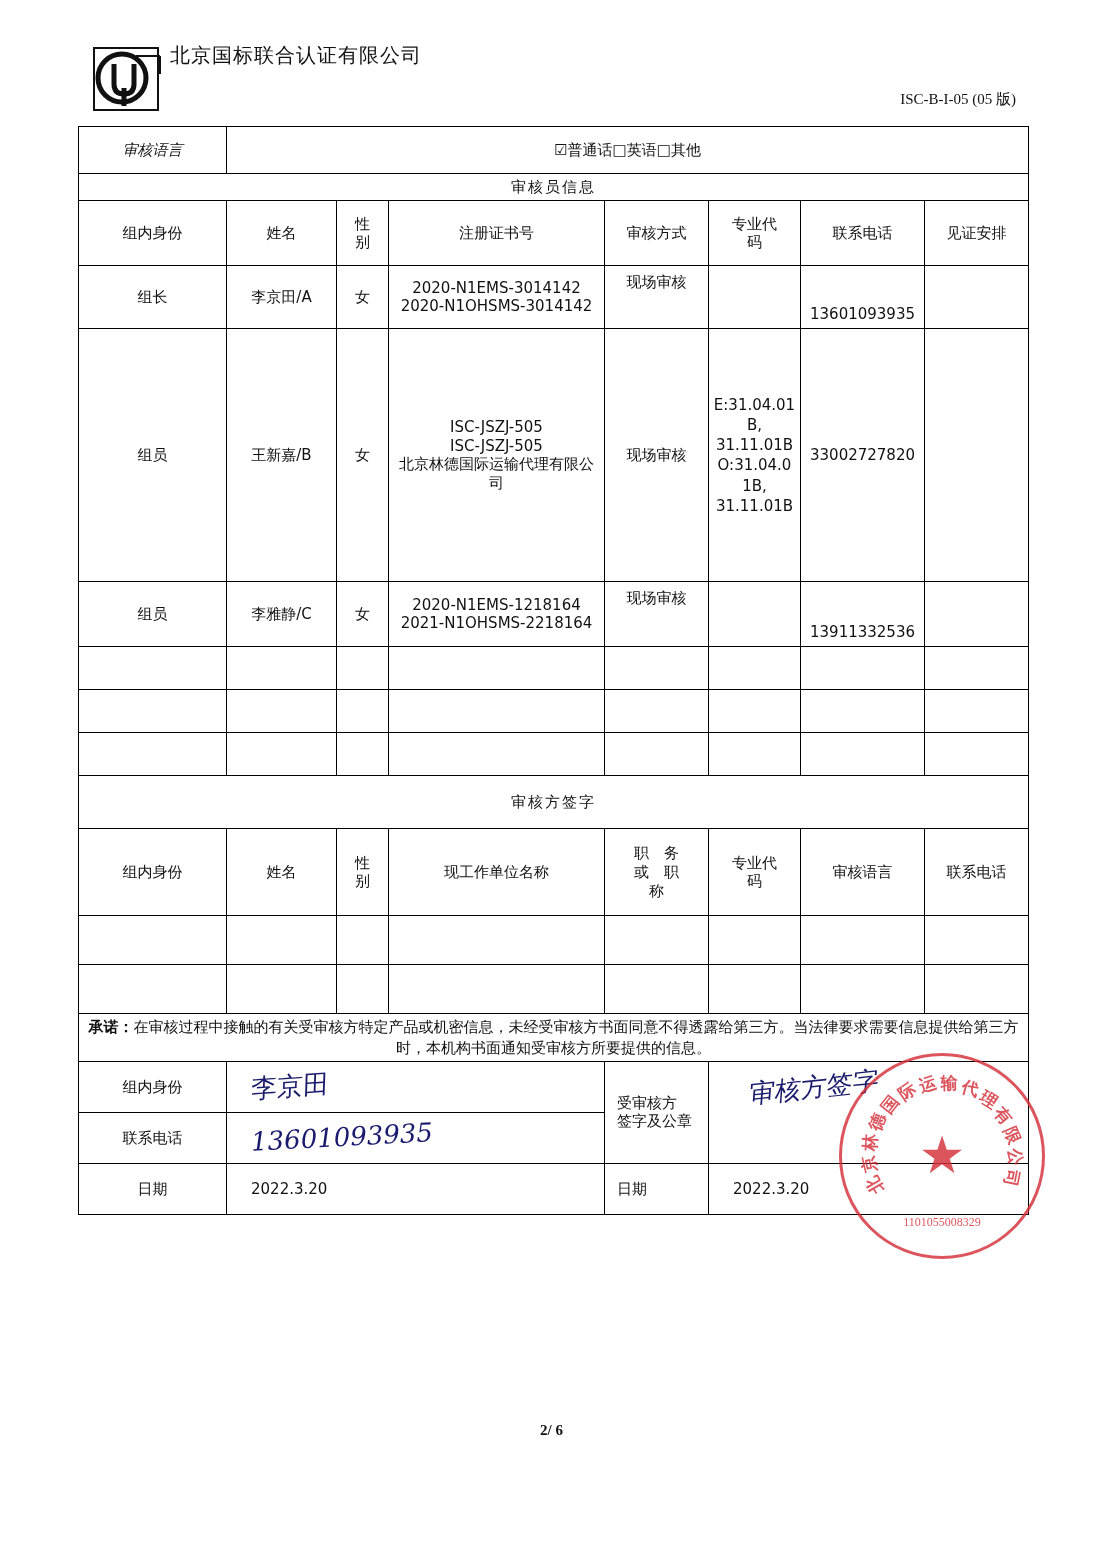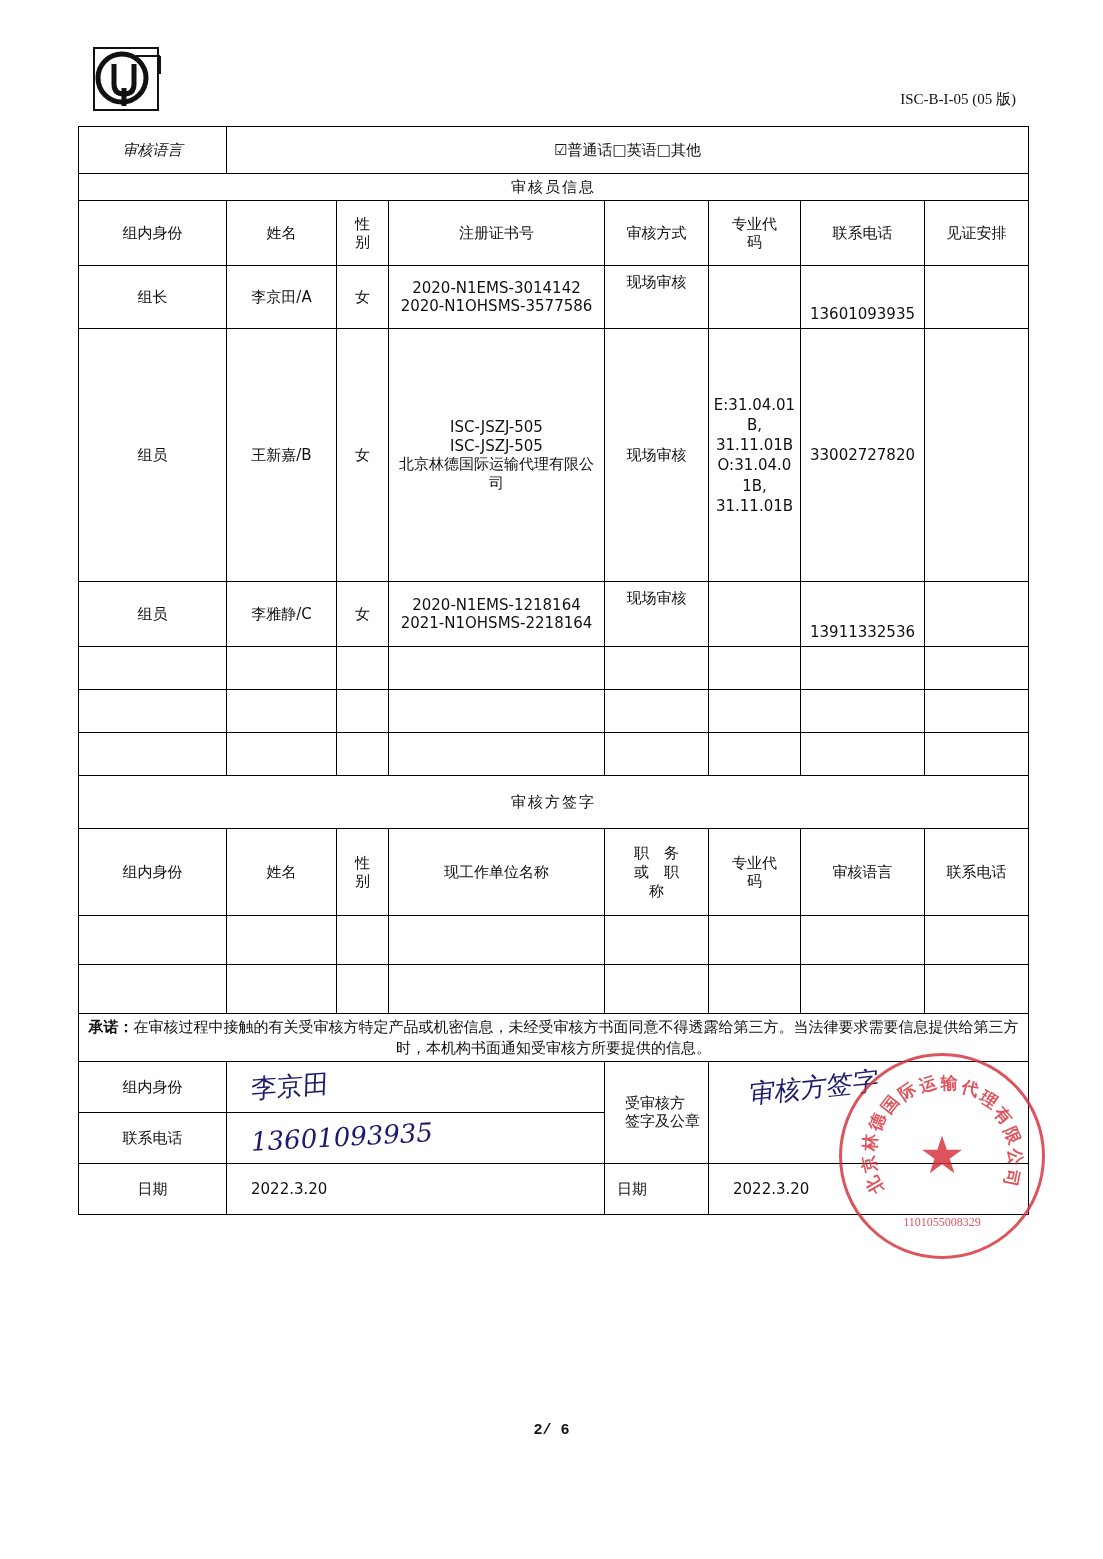--- a/index.html
+++ b/index.html
@@ -216,40 +216,41 @@
   }
 
   .footer-page {
     position: absolute;
     left: 0;
     right: 0;
     bottom: 120px;
     text-align: center;
     font-size: 15px;
     font-weight: bold;
-    font-family: Liberation Mono, monospace;
+    font-family: Liberation Serif, serif;
     color: #111;
   }
 </style>
 </head>
 <body>
 
 <div class="page">
   <div class="sheet">
 
     <div class="header">
       <svg class="logo" viewBox="0 0 72 70">
         <rect x="2" y="4" width="64" height="62" fill="none" stroke="#111" stroke-width="2"></rect>
         <circle cx="30" cy="34" r="24" fill="none" stroke="#111" stroke-width="5"></circle>
         <path d="M22 20 L22 40 Q22 50 32 50 Q42 50 42 40 L42 20" fill="none" stroke="#111" stroke-width="5"></path>
         <line x1="32" y1="44" x2="32" y2="62" stroke="#111" stroke-width="5"></line>
         <line x1="44" y1="12" x2="68" y2="12" stroke="#111" stroke-width="2"></line>
         <line x1="68" y1="12" x2="68" y2="30" stroke="#111" stroke-width="2"></line>
       </svg>
       <div class="company-block">
+        <div class="company-cn">北京国标联合认证有限公司</div>
       </div>
       <div class="doc-code">ISC-B-I-05 (05 版)</div>
     </div>
 
     <table class="main">
       <colgroup>
         <col style="width:148px">
         <col style="width:110px">
         <col style="width:52px">
         <col style="width:216px">
@@ -285,21 +286,21 @@
         <td>联系电话</td>
         <td>见证安排</td>
       </tr>
 
       <tr>
         <td style="height:56px">组长</td>
         <td>李京田/A</td>
         <td>女</td>
         <td class="cert">
           <span class="stack">2020-N1EMS-3014142</span>
-          <span class="stack">2020-N1OHSMS-3577586</span>
+          <span class="stack">2020-N1OHSMS-3014142</span>
         </td>
         <td style="vertical-align:top;padding-top:6px">现场审核</td>
         <td></td>
         <td class="num" style="vertical-align:bottom;padding-bottom:4px">13601093935</td>
         <td></td>
       </tr>
 
       <tr>
         <td style="height:246px">组员</td>
         <td>王新嘉/B</td>
@@ -408,21 +409,21 @@
 
       <tr class="commit">
         <td colspan="8"><b>承诺：</b><span>在审核过程中接触的有关受审核方特定产品或机密信息，未经受审核方书面同意不得透露给第三方。当法律要求需要信息提供给第三方时，本机构书面通知受审核方所要提供的信息。</span></td>
       </tr>
 
       <tr class="sign-row">
         <td class="sign-label">组内身份</td>
         <td class="sig-cell" colspan="3" style="text-align:left;padding-left:24px">
           <span class="handwrite-cn">李京田</span>
         </td>
-        <td class="sign-label" rowspan="2" style="text-align:left;padding-left:20px">
+        <td class="sign-label" rowspan="2" style="text-align:left;padding-left:12px">
           <span class="stack">受审核方</span>
           <span class="stack">签字及公章</span>
         </td>
         <td class="sig-cell" colspan="3" rowspan="2">
           <span class="sig-scrawl">审核方签字</span>
         </td>
       </tr>
       <tr class="sign-row">
         <td class="sign-label">联系电话</td>
         <td class="sig-cell" colspan="3" style="text-align:left;padding-left:24px">

